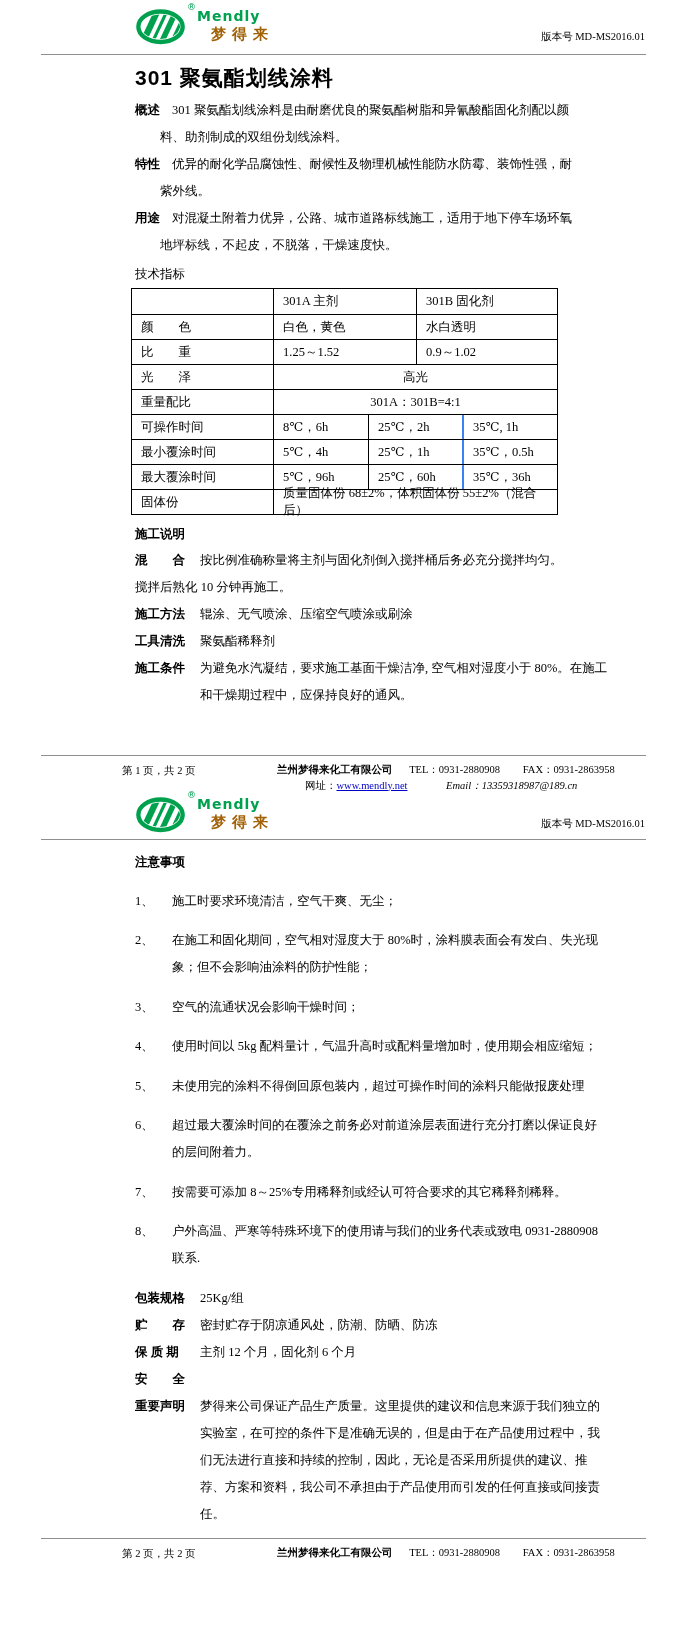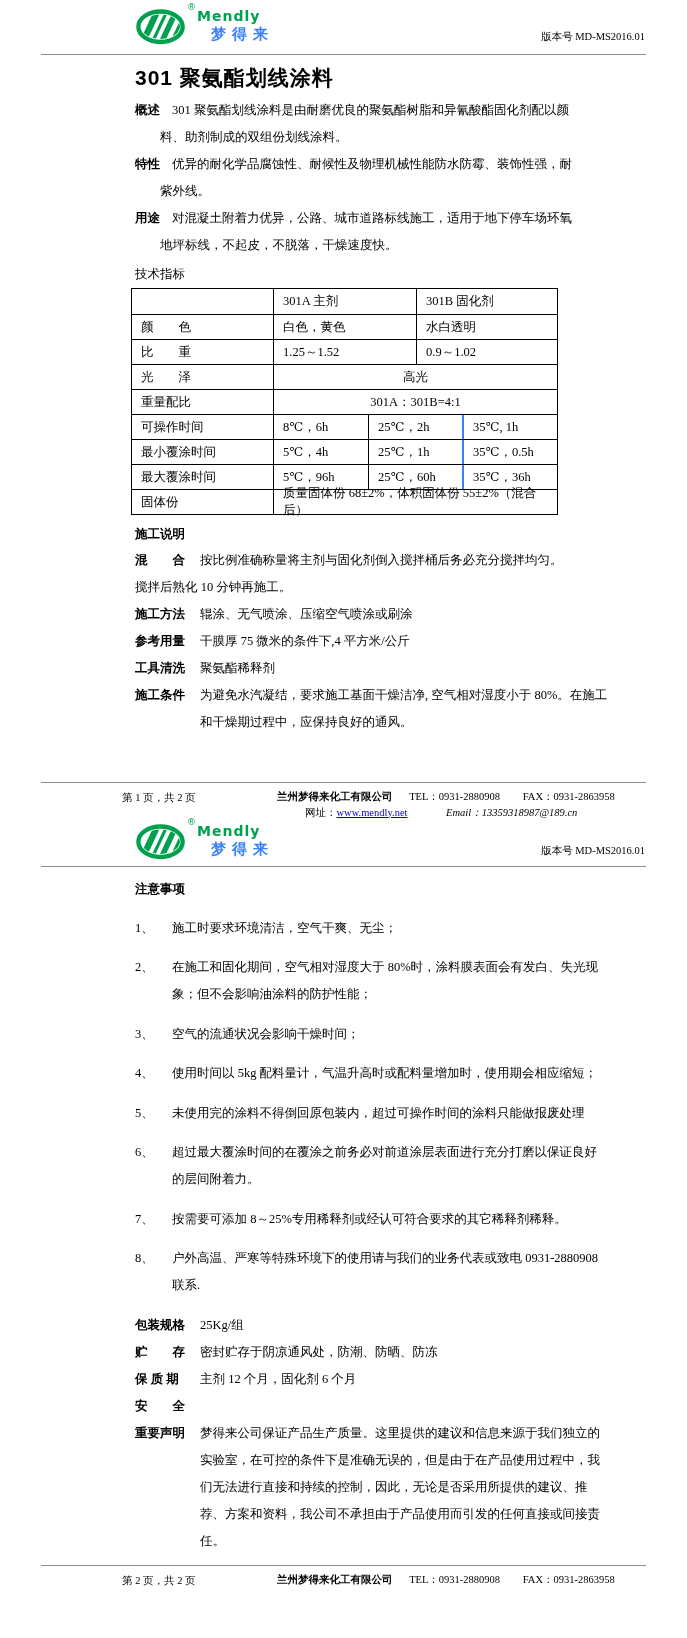--- a/index.html
+++ b/index.html
@@ -11,21 +11,21 @@
   .rule{height:1px;background:#8f8f8f;margin:0 41px;}
   
   .hdr{position:relative;height:54px;}
   .hdr2{position:relative;height:48px;margin-top:-2px;}
   .logo{position:absolute;left:136px;top:5px;display:flex;align-items:flex-start;}
   .hdr2 .logo{top:2px;}
   .emblem{position:relative;width:56px;height:40px;}
   .reg{position:absolute;top:-3px;right:-4px;font-size:9px;color:#00a14e;font-family:"DejaVu Sans",sans-serif;}
   .wordmark{margin-left:5px;margin-top:1px;}
   .wm-latin{font-family:"DejaVu Sans","Liberation Sans",sans-serif;font-weight:bold;color:#00a14e;font-size:14px;line-height:20px;letter-spacing:1px;}
-  .wm-cn{font-weight:bold;color:#3b82f6;font-size:15px;line-height:17px;letter-spacing:6px;margin-left:14px;}
+  .wm-cn{font-weight:bold;color:#a16207;font-size:15px;line-height:17px;letter-spacing:6px;margin-left:14px;}
   .version{position:absolute;right:42px;top:30px;font-size:10.5px;}
   .hdr2 .version{top:26px;}
   
   .doc-title{margin:9px 0 5px 135px;font-size:21px;font-weight:bold;font-family:"Liberation Sans","DejaVu Sans",sans-serif;letter-spacing:1px;}
   
   .sec{margin:0 0 0 160px;width:422px;line-height:27px;}
   .sec .lab{display:inline-block;width:37px;margin-left:-25px;font-weight:bold;}
   
   .tbl-title{margin:4px 0 3px 135px;font-weight:normal;line-height:22px;}
   .tbl{margin-left:131px;width:427px;border:1px solid #000;box-sizing:border-box;}
@@ -157,24 +157,20 @@
     <div class="mlab">混　　合</div>
     <div class="mtxt">按比例准确称量将主剂与固化剂倒入搅拌桶后务必充分搅拌均匀。</div>
   </div>
   <div class="plain-line">搅拌后熟化 10 分钟再施工。</div>
 
   <div class="mrow">
     <div class="mlab">施工方法</div>
     <div class="mtxt">辊涂、无气喷涂、压缩空气喷涂或刷涂</div>
   </div>
   <div class="mrow">
-    <div class="mlab">参考用量</div>
-    <div class="mtxt">干膜厚 75 微米的条件下,4 平方米/公斤</div>
-  </div>
-  <div class="mrow">
     <div class="mlab">工具清洗</div>
     <div class="mtxt">聚氨酯稀释剂</div>
   </div>
   <div class="mrow">
     <div class="mlab">施工条件</div>
     <div class="mtxt">为避免水汽凝结，要求施工基面干燥洁净, 空气相对湿度小于 80%。在施工和干燥期过程中，应保持良好的通风。</div>
   </div>
 
   <div class="spacer1"></div>
   <div class="rule"></div>

